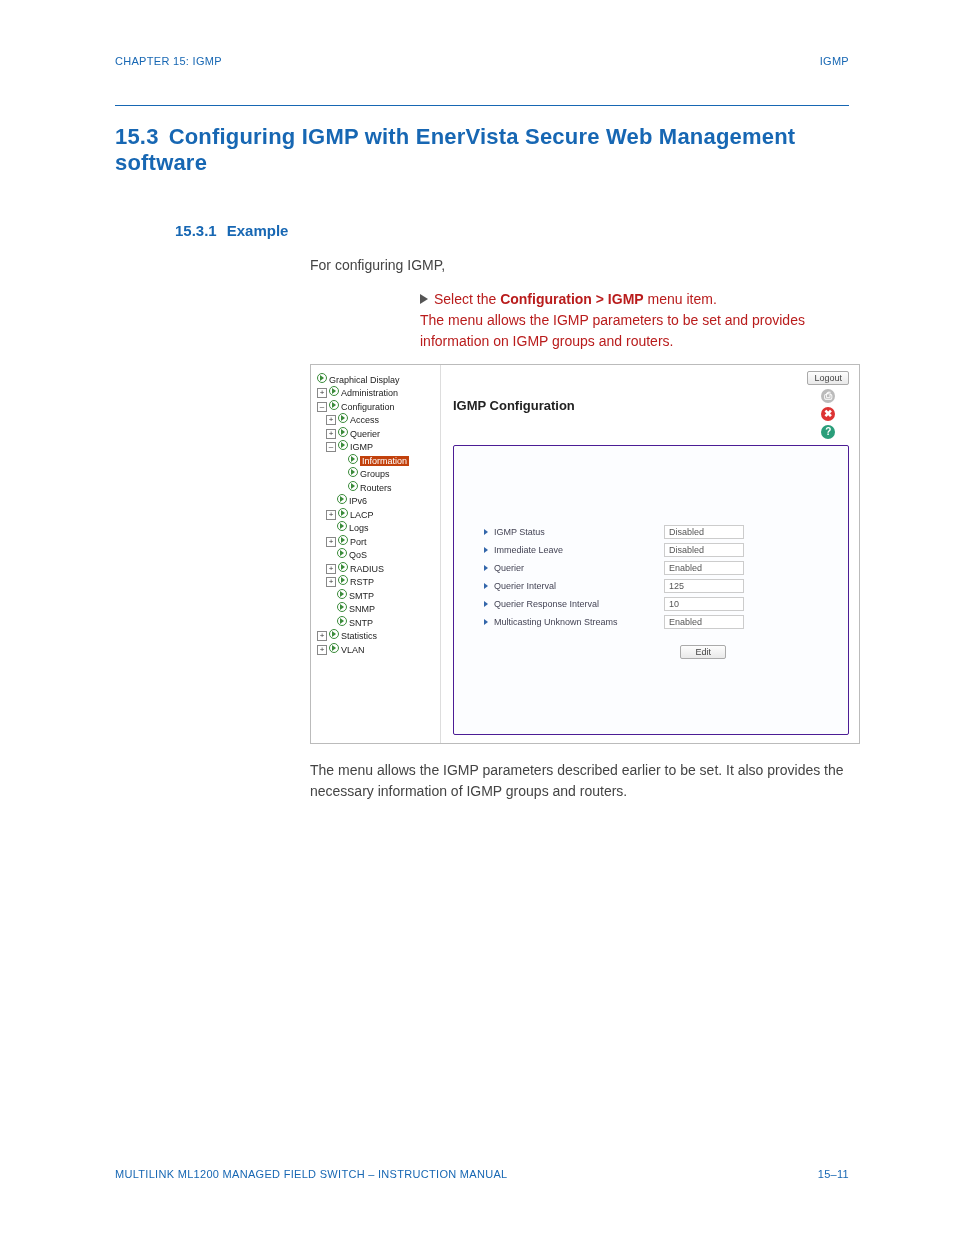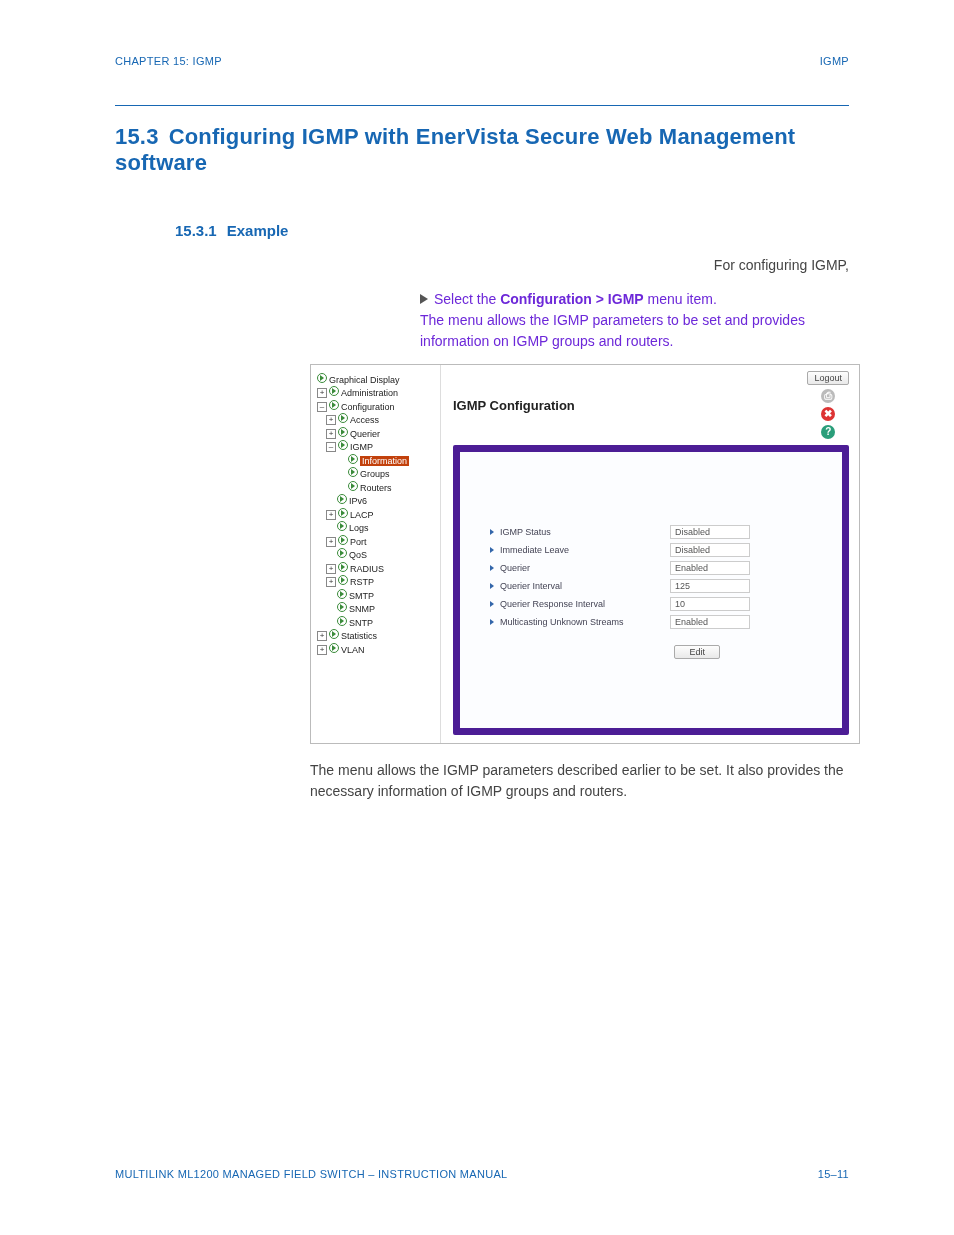--- a/index.html
+++ b/index.html
@@ -40,26 +40,25 @@
     font-size: 15px;
     font-weight: 700;
     margin: 0 0 16px 60px;
   }
   .sub-num { display: inline-block; margin-right: 10px; }
   .body-text {
     margin-left: 195px;
     font-size: 14px;
     color: #444;
     line-height: 1.45;
-    text-align: right;
   }
   .step {
     margin-left: 305px;
     font-size: 14px;
-    color: #6d28d9;
+    color: #b91c1c;
     line-height: 1.5;
     margin-top: 14px;
     margin-bottom: 2px;
   }
   .tri {
     display: inline-block;
     width: 0; height: 0;
     border-top: 5px solid transparent;
     border-bottom: 5px solid transparent;
     border-left: 8px solid #555;
@@ -160,21 +159,21 @@
     display: inline-block;
     font-size: 10px; line-height: 14px; text-align: center;
     color: #fff; font-weight: 700;
   }
   .icn.a { background: #bbb; }
   .icn.b { background: #d33; }
   .icn.c { background: #2a9e7a; }
   .ss-panel {
     flex: 1;
     background: #fcfdff;
-    border: 7px solid #4c1d95;
+    border: 1px solid #4c1d95;
     border-radius: 2px;
     display: flex;
     flex-direction: column;
     justify-content: center;
     padding: 8px 30px;
     box-sizing: border-box;
   }
   .param-row {
     display: flex;
     align-items: center;

